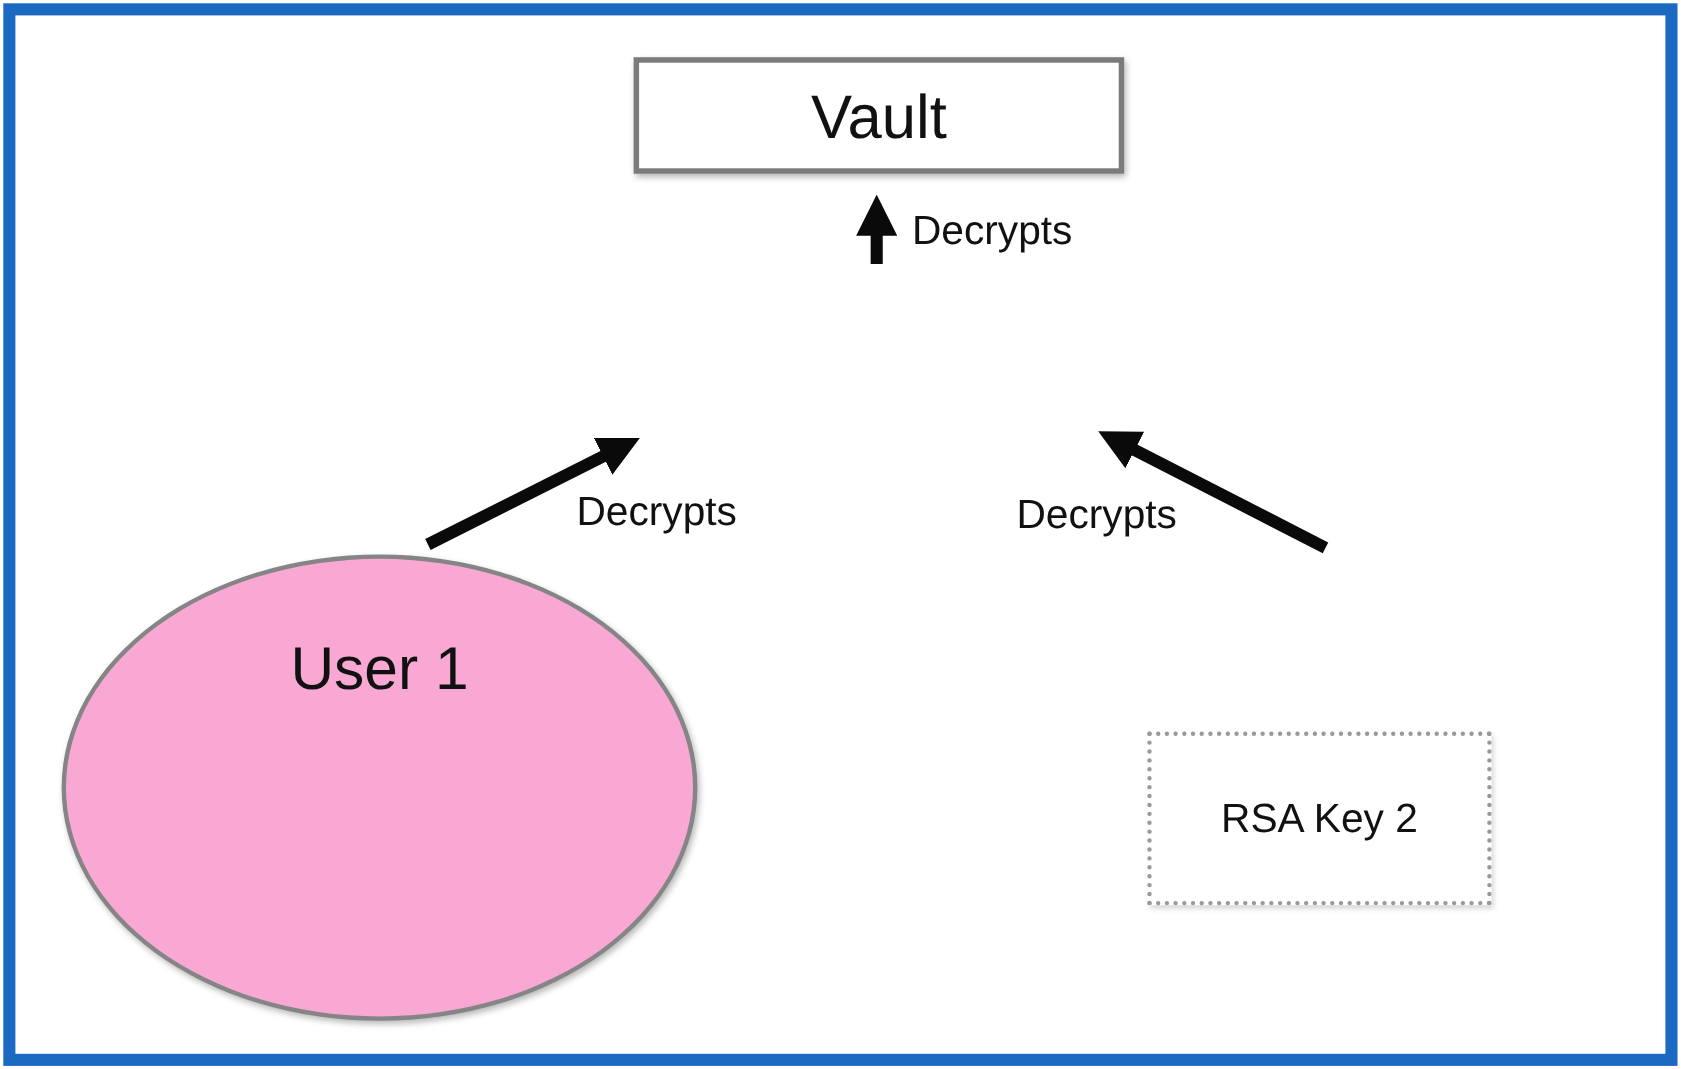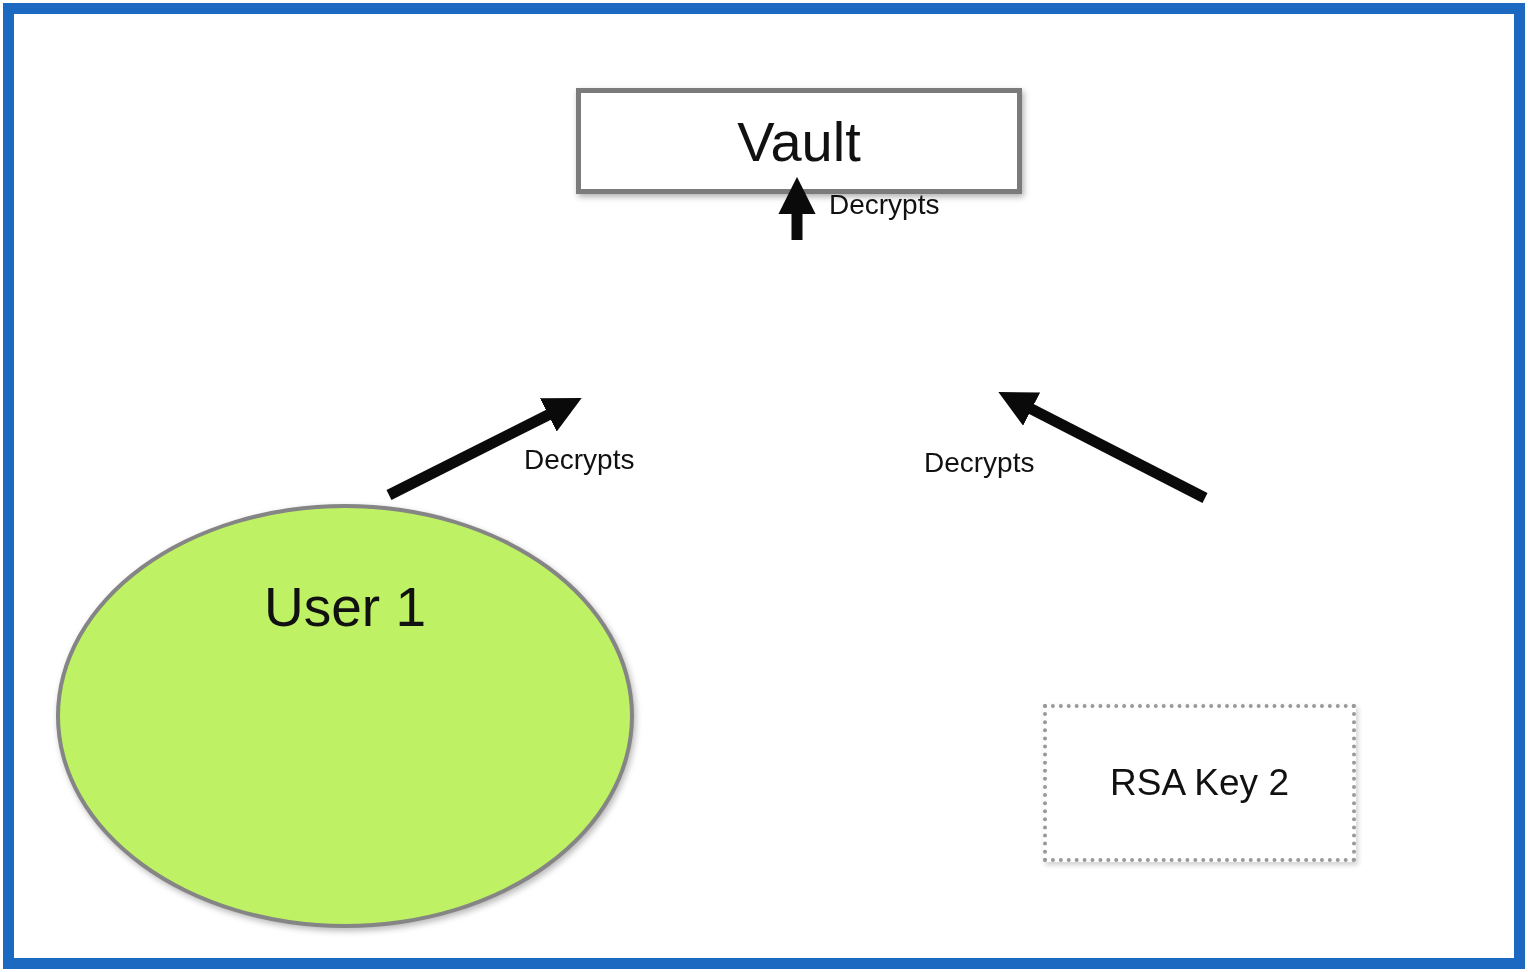--- a/index.html
+++ b/index.html
@@ -30,41 +30,40 @@
     z-index: 2;
   }
   .node-box {
     position: absolute;
     background: #ffffff;
     box-sizing: border-box;
     display: flex;
     align-items: center;
     justify-content: center;
     z-index: 1;
-    margin-top: 36px;
   }
   .solid-border {
     border: 5px solid #7b7b7b;
     box-shadow: 2px 3px 6px rgba(0,0,0,0.30);
   }
   .dotted-border {
     border: 4px dotted #999999;
     box-shadow: 2px 3px 5px rgba(0,0,0,0.18);
   }
   .vault-box      { left: 576px; top: 52px;  width: 446px; height: 106px; }
   .vault-box .node-label { font-size: 56px; }
   .shared-box     { left: 528px; top: 263px; width: 535px; height: 108px; }
   .shared-box .node-label { font-size: 52px; }
   .user-ellipse {
     position: absolute;
     left: 56px; top: 504px; width: 578px; height: 424px;
     box-sizing: border-box;
     border: 4px solid #858585;
     border-radius: 50%;
-    background: #bef264;
+    background: #f9a8d4;
     box-shadow: 2px 3px 6px rgba(0,0,0,0.28);
     z-index: 1;
   }
   .container-title {
     position: absolute;
     left: 0;
     width: 100%;
     text-align: center;
     font-size: 55px;
     line-height: 1;
@@ -86,24 +85,24 @@
     box-sizing: border-box;
     border: 4px dotted #999999;
     box-shadow: 2px 3px 5px rgba(0,0,0,0.18);
     display: flex;
     align-items: center;
     justify-content: center;
     z-index: 3;
   }
   .key-box .key-label { font-size: 37px; }
   .key1-box { left: 190px;  top: 676px; width: 312px; height: 156px; }
-  .key2-box { left: 1043px; top: 704px; width: 313px; height: 158px; }
+  .key2-box { left: 1043px; top: 665px; width: 313px; height: 158px; }
   .edge-label {
     position: absolute;
-    font-size: 28px;
+    font-size: 37px;
     line-height: 1;
     white-space: nowrap;
     z-index: 3;
   }
   .edge-label-top   { left: 829px; top: 191px; }
   .edge-label-left  { left: 524px; top: 446px; }
   .edge-label-right { left: 924px; top: 449px; }
 </style>
 </head>
 <body>

